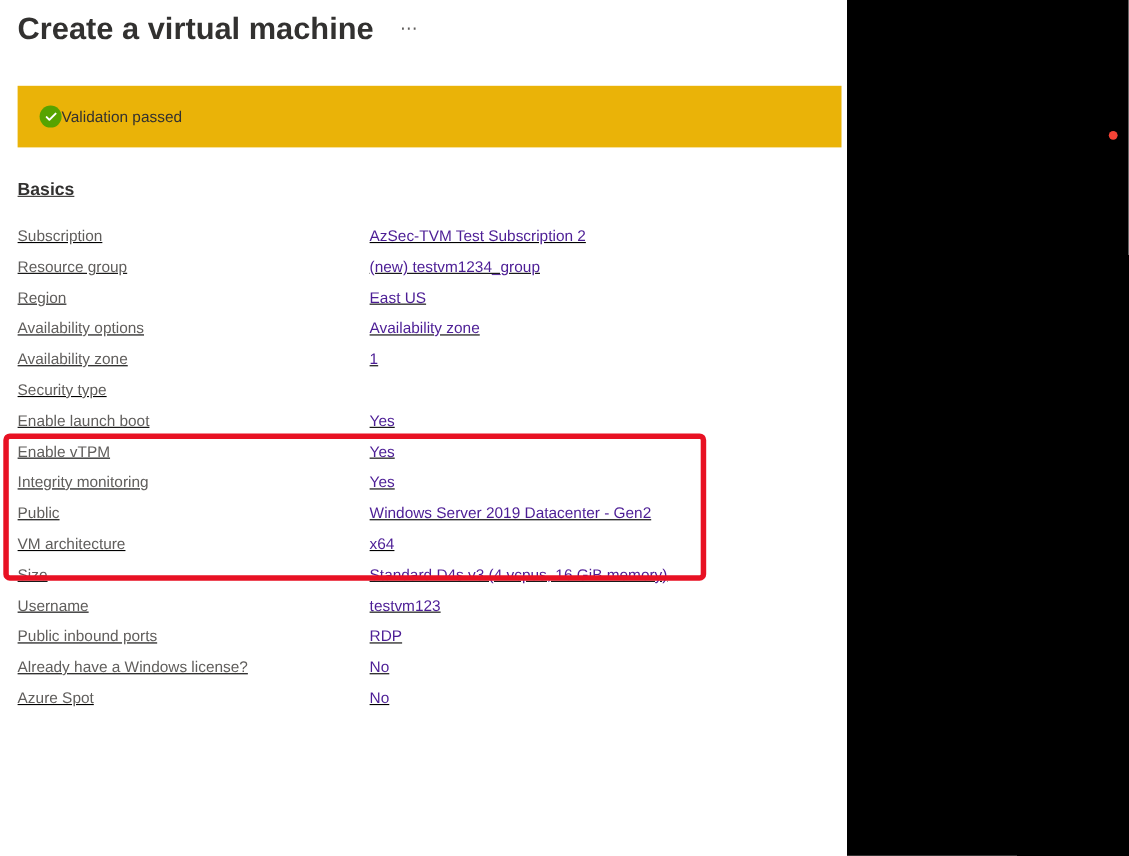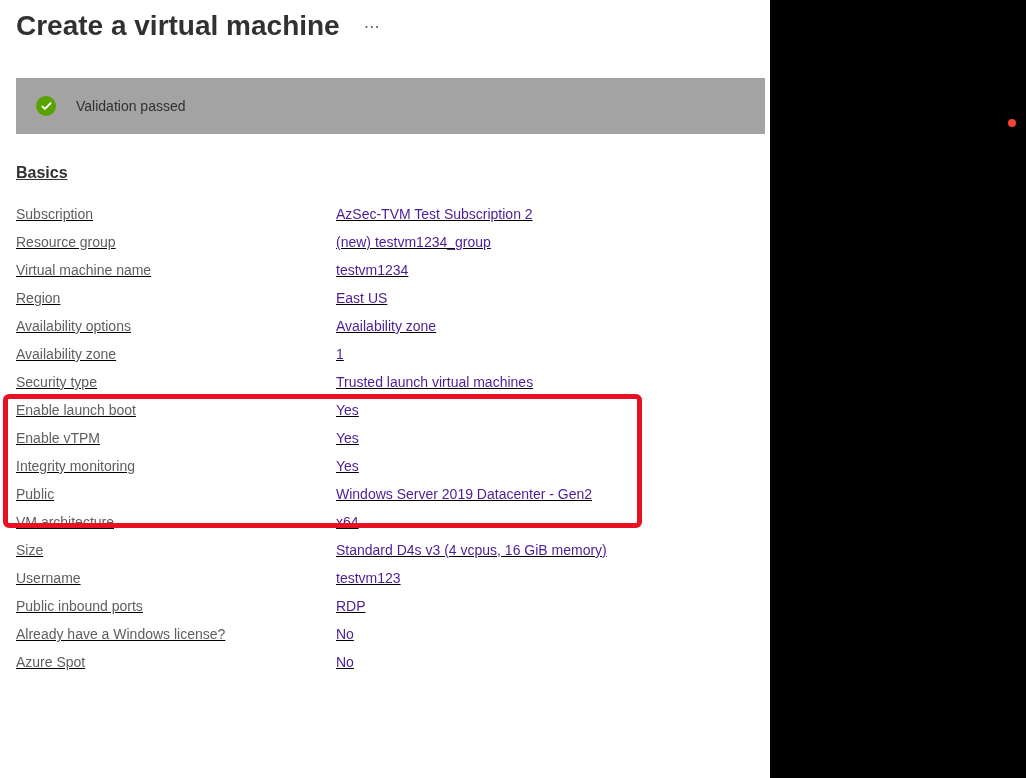--- a/index.html
+++ b/index.html
@@ -46,25 +46,25 @@
       font-weight: 600;
       color: #323130;
     }
     .more-icon {
       color: #605e5c;
       font-size: 16px;
       letter-spacing: 1px;
       cursor: pointer;
     }
     .validation-banner {
-      background: #a3a3a3;
+      background: #eab308;
       padding: 18px 20px;
       display: flex;
       align-items: center;
-      gap: 20px;
+      gap: 0;
       margin-bottom: 30px;
       margin-right: 5px;
     }
     .check-icon {
       width: 20px;
       height: 20px;
       background: #57a300;
       border-radius: 50%;
       display: flex;
       align-items: center;
@@ -138,38 +138,33 @@
   <div class="details-grid">
     <div class="detail-row">
       <span class="detail-label">Subscription</span>
       <span class="detail-value">AzSec-TVM Test Subscription 2</span>
     </div>
     <div class="detail-row">
       <span class="detail-label">Resource group</span>
       <span class="detail-value">(new) testvm1234_group</span>
     </div>
     <div class="detail-row">
-      <span class="detail-label">Virtual machine name</span>
-      <span class="detail-value">testvm1234</span>
-    </div>
-    <div class="detail-row">
       <span class="detail-label">Region</span>
       <span class="detail-value">East US</span>
     </div>
     <div class="detail-row">
       <span class="detail-label">Availability options</span>
       <span class="detail-value">Availability zone</span>
     </div>
     <div class="detail-row">
       <span class="detail-label">Availability zone</span>
       <span class="detail-value">1</span>
     </div>
     <div class="detail-row">
       <span class="detail-label">Security type</span>
-      <span class="detail-value">Trusted launch virtual machines</span>
     </div>
     <div class="detail-row">
       <span class="detail-label">Enable launch boot</span>
       <span class="detail-value">Yes</span>
     </div>
     <div class="detail-row">
       <span class="detail-label">Enable vTPM</span>
       <span class="detail-value">Yes</span>
     </div>
     <div class="detail-row">

